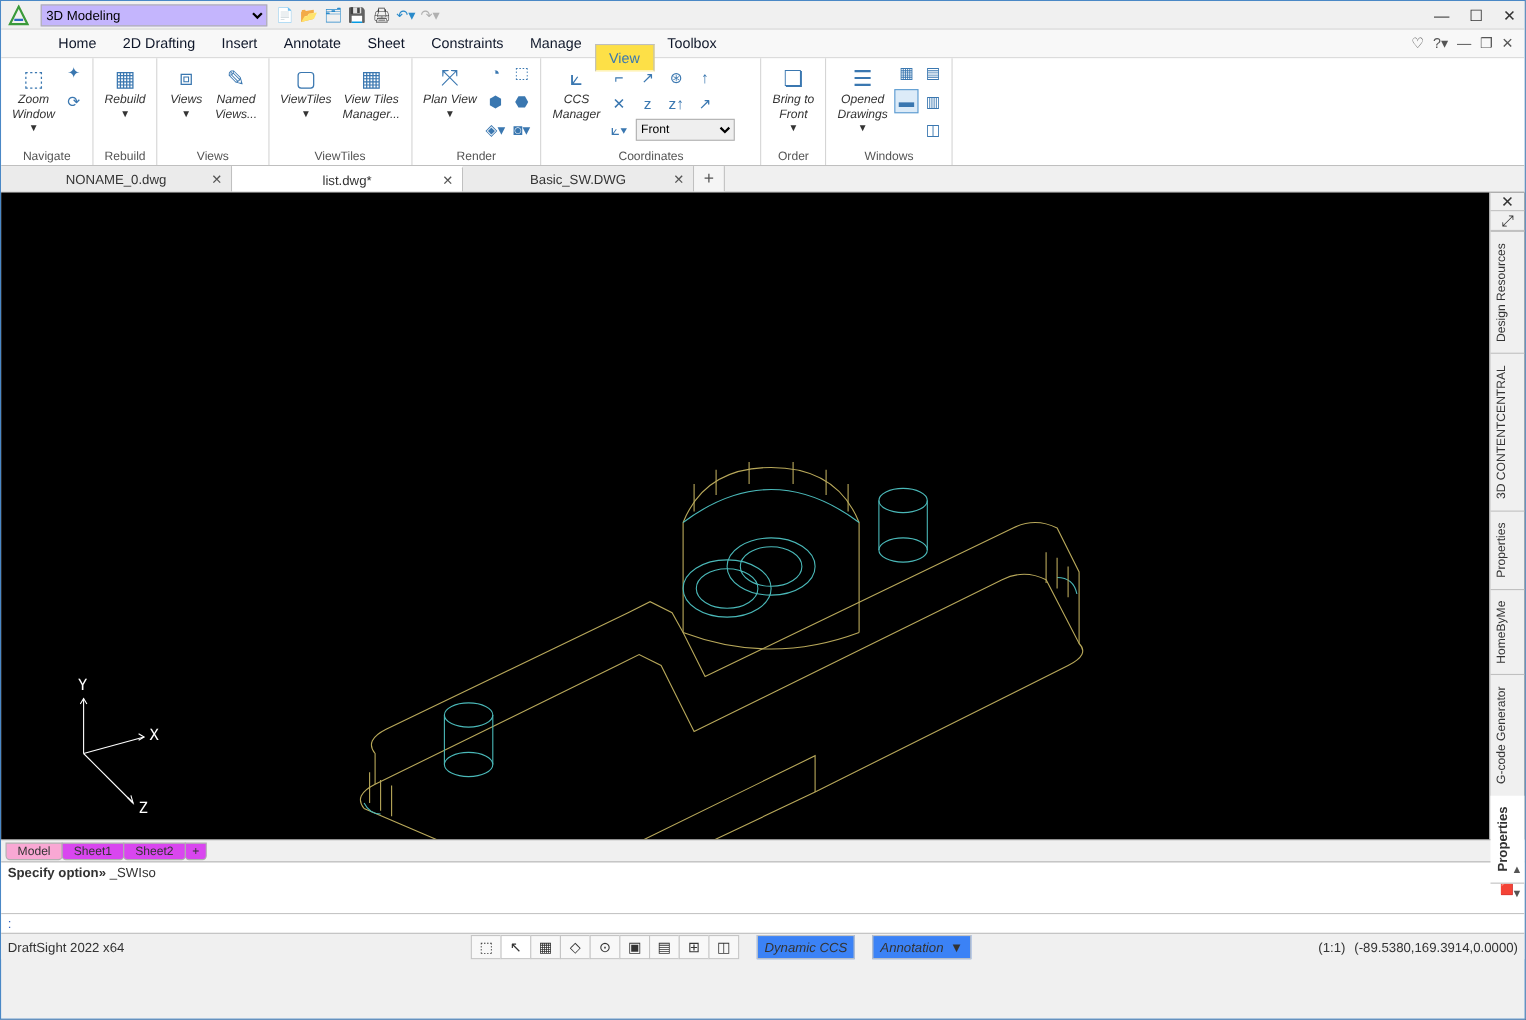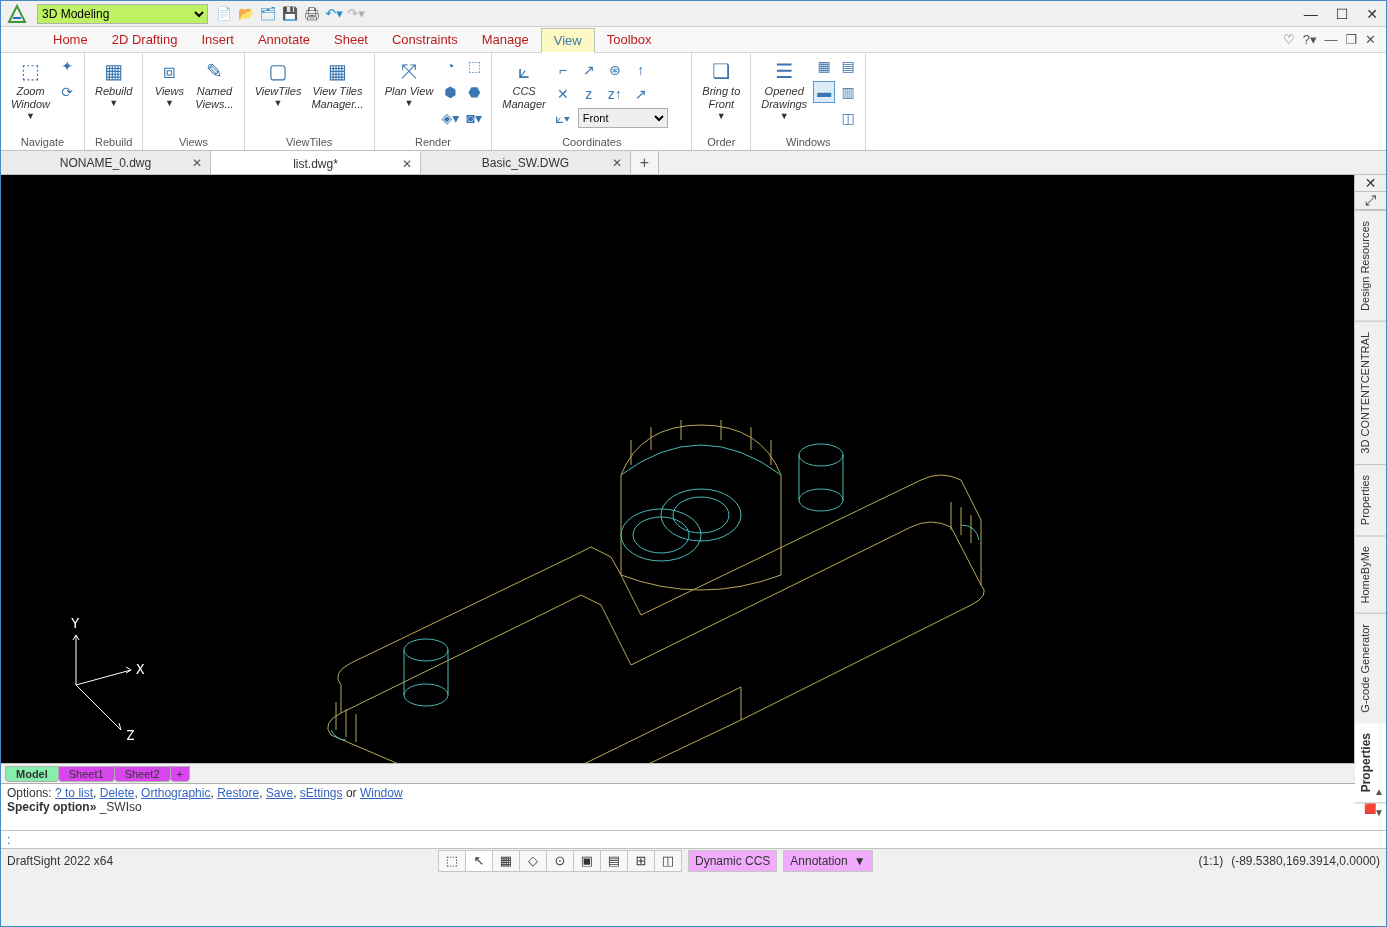--- a/index.html
+++ b/index.html
@@ -1,28 +1,28 @@
 <!DOCTYPE html>
 <html><head>
 <meta charset="utf-8">
 <style>
 * { margin: 0; padding: 0; box-sizing: border-box; font-family: "Segoe UI", Arial, sans-serif; }
 body { width: 1387px; height: 927px; background: #f0f0f0; overflow: hidden; font-size: 12px; color: #333; border: 1px solid #4a88c6; }
 .title-bar { height: 26px; background: #f0f0f0; display: flex; align-items: center; padding: 0 4px; border-bottom: 1px solid #d0d0d0; }
 .title-bar .logo { width: 24px; height: 24px; margin-right: 8px; display:flex; align-items:center; justify-content:center; }
-.title-bar .workspace-dd { height: 20px; font-size: 12px; width: 171px; border: 1px solid #b0b0b0; background:#bef264; }
+.title-bar .workspace-dd { height: 20px; font-size: 12px; width: 206px; border: 1px solid #b0b0b0; background:#c4b5fd; }
 .qat { display: flex; align-items: center; gap: 6px; margin-left: 8px; }
 .qat .ic { width: 16px; height: 16px; display:flex; align-items:center; justify-content:center; font-size:13px; cursor:pointer; }
 .title-text { flex:1; text-align:center; color:#6a6a6a; font-size:14px; }
 .win-controls { display:flex; gap:10px; margin-left:auto; }
 .win-controls span { font-size:14px; cursor:pointer; padding:0 4px; }
 
 .menu-bar { height: 26px; background:#f8f8f8; display:flex; align-items:center; padding-left: 40px; border-bottom:1px solid #d5d5d5; }
-.menu-bar .tab { padding: 4px 12px; font-size:13px; cursor:pointer; color:#b91c1c; }
-.menu-bar .tab.active { background:#fef9c3; border:1px solid #bfbfbf; border-bottom:1px solid #fff; color:#3a77b0; position:relative; top:1px; }
+.menu-bar .tab { padding: 4px 12px; font-size:13px; cursor:pointer; color:#0f172a; }
+.menu-bar .tab.active { background:#fde047; border:1px solid #bfbfbf; border-bottom:1px solid #fff; color:#3a77b0; position:relative; top:13px; }
 .menu-bar .right-icons { margin-left:auto; display:flex; gap:8px; padding-right:10px; }
 .menu-bar .right-icons span { font-size:13px; cursor:pointer; color:#555; }
 
 .ribbon { height: 98px; background:#fff; display:flex; border-bottom:1px solid #bfbfbf; }
 .rgroup { border-right:1px solid #d5d5d5; display:flex; flex-direction:column; padding: 2px 6px 0 6px; }
 .rgroup .body { flex:1; display:flex; align-items:flex-start; gap:2px; }
 .rgroup .label { text-align:center; font-size:11px; color:#555; padding:1px 0 2px 0; }
 .rbtn { display:flex; flex-direction:column; align-items:center; justify-content:flex-start; padding:2px 4px; cursor:pointer; min-width:40px; }
 .rbtn .glyph { width:28px; height:28px; display:flex; align-items:center; justify-content:center; font-size:20px; color:#3a77b0; }
 .rbtn .txt { font-size:11px; text-align:center; line-height:13px; color:#333;font-style:italic; }
@@ -41,40 +41,40 @@
 .canvas { flex:1; position:relative; }
 .axis-label { position:absolute; color:#fff; font-family: monospace; font-size:14px; }
 .side-panels { width:32px; background:#f0f0f0; border-left:1px solid #c0c0c0; display:flex; flex-direction:column; }
 .side-panels .corner { height:22px; border-bottom:1px solid #c0c0c0; display:flex; align-items:center; justify-content:center; font-size:14px; }
 .side-panels .panel-tab { flex:0 0 auto; writing-mode: vertical-rl; transform: rotate(180deg); padding:10px 4px; font-size:11px; border-bottom:1px solid #c0c0c0; cursor:pointer; text-align:center; }
 .side-panels .prop-footer { margin-top:auto; writing-mode: vertical-rl; transform: rotate(180deg); padding:10px 4px; font-size:12px; font-weight:bold; background:#fff; border-top:1px solid #c0c0c0;}
 .side-panels .swatch { height:18px; display:flex; align-items:center; justify-content:center; font-size:10px;}
 
 .sheet-tabs { height:20px; background:#f0f0f0; display:flex; align-items:center; padding-left:4px; border-top:1px solid #c0c0c0; }
 .sheet-tab { padding:1px 10px; font-size:11px; border:1px solid #b0b0b0; background:#d946ef; margin-right:-1px; cursor:pointer; border-radius:0 0 4px 4px; }
-.sheet-tab.active { background:#86efac; font-weight:bold; }
+.sheet-tab.active { background:#f9a8d4; font-weight:normal; }
 .sheet-tab.add { padding:1px 6px; }
 
 .cmd-window { border-top:1px solid #b0b0b0; background:#fff; }
 .cmd-header { height:20px; background:linear-gradient(#f5f5f5,#e5e5e5); display:flex; align-items:center; padding:0 6px; font-size:12px; font-weight:bold; border-bottom:1px solid #c5c5c5;}
 .cmd-header .ctl { margin-left:auto; display:flex; gap:8px; font-size:12px; color:#555;}
 .cmd-body { height:46px; padding:2px 6px; font-size:12px; position:relative;}
 .cmd-body .hist1 { color:#333; }
 .cmd-body a { color:#3563c0; text-decoration:underline; cursor:pointer; }
 .cmd-body .prompt { font-weight:normal; }
 .cmd-body .prompt b { font-weight:bold; }
 .cmd-input-row { height:18px; border-top:1px solid #c5c5c5; padding:0 6px; color:#3563c0; font-size:12px; display:flex; align-items:center;}
 .cmd-scroll { position:absolute; right:2px; top:2px; display:flex; flex-direction:column; gap:10px; color:#555; font-size:10px;}
 
 .status-bar { height:24px; background:#f0f0f0; display:flex; align-items:center; padding:0 6px; border-top:1px solid #c0c0c0; font-size:12px;}
 .status-bar .left { flex:0 0 auto; }
 .status-bar .center-tools { margin-left:auto; display:flex; gap:0; }
 .status-bar .tool-btn { width:28px; height:22px; border:1px solid #c5c5c5; display:flex; align-items:center; justify-content:center; font-size:13px; cursor:pointer; background:#f8f8f8; margin-left:-1px;}
 .status-bar .sel { background:#fff; }
-.status-bar .dd { height:22px; border:1px solid #c5c5c5; padding:0 6px; display:flex; align-items:center; gap:6px; margin-left:6px; background:#f0abfc; cursor:pointer;}
+.status-bar .dd { height:22px; border:1px solid #c5c5c5; padding:0 6px; display:flex; align-items:center; gap:6px; margin-left:16px; background:#3b82f6; cursor:pointer;font-style:italic;}
 .status-bar .right { margin-left:auto; display:flex; align-items:center; gap:8px;}
 
 svg.wire { position:absolute; left:0; top:0; }
 </style>
 </head>
 <body>
 
 <div class="title-bar">
   <div class="logo">
     <svg width="20" height="20" viewBox="0 0 20 20">
@@ -360,29 +360,20 @@
 
 <div class="sheet-tabs">
   <div class="sheet-tab active">Model</div>
   <div class="sheet-tab">Sheet1</div>
   <div class="sheet-tab">Sheet2</div>
   <div class="sheet-tab add">+</div>
 </div>
 
 <div class="cmd-window">
   <div class="cmd-body">
-    <div class="hist1">
-      <span>Options: </span>
-      <a>? to list</a>, 
-      <a>Delete</a>, 
-      <a>Orthographic</a>, 
-      <a>Restore</a>, 
-      <a>Save</a>, 
-      <a>sEttings</a><span> or </span><a>Window</a>
-    </div>
     <div class="prompt">
       <b>Specify option»</b><span> _SWIso</span>
     </div>
     <div class="cmd-scroll">
         <span>▲</span>
         <span>▼</span>
       </div>
   </div>
   <div class="cmd-input-row">
     <span>: </span>

